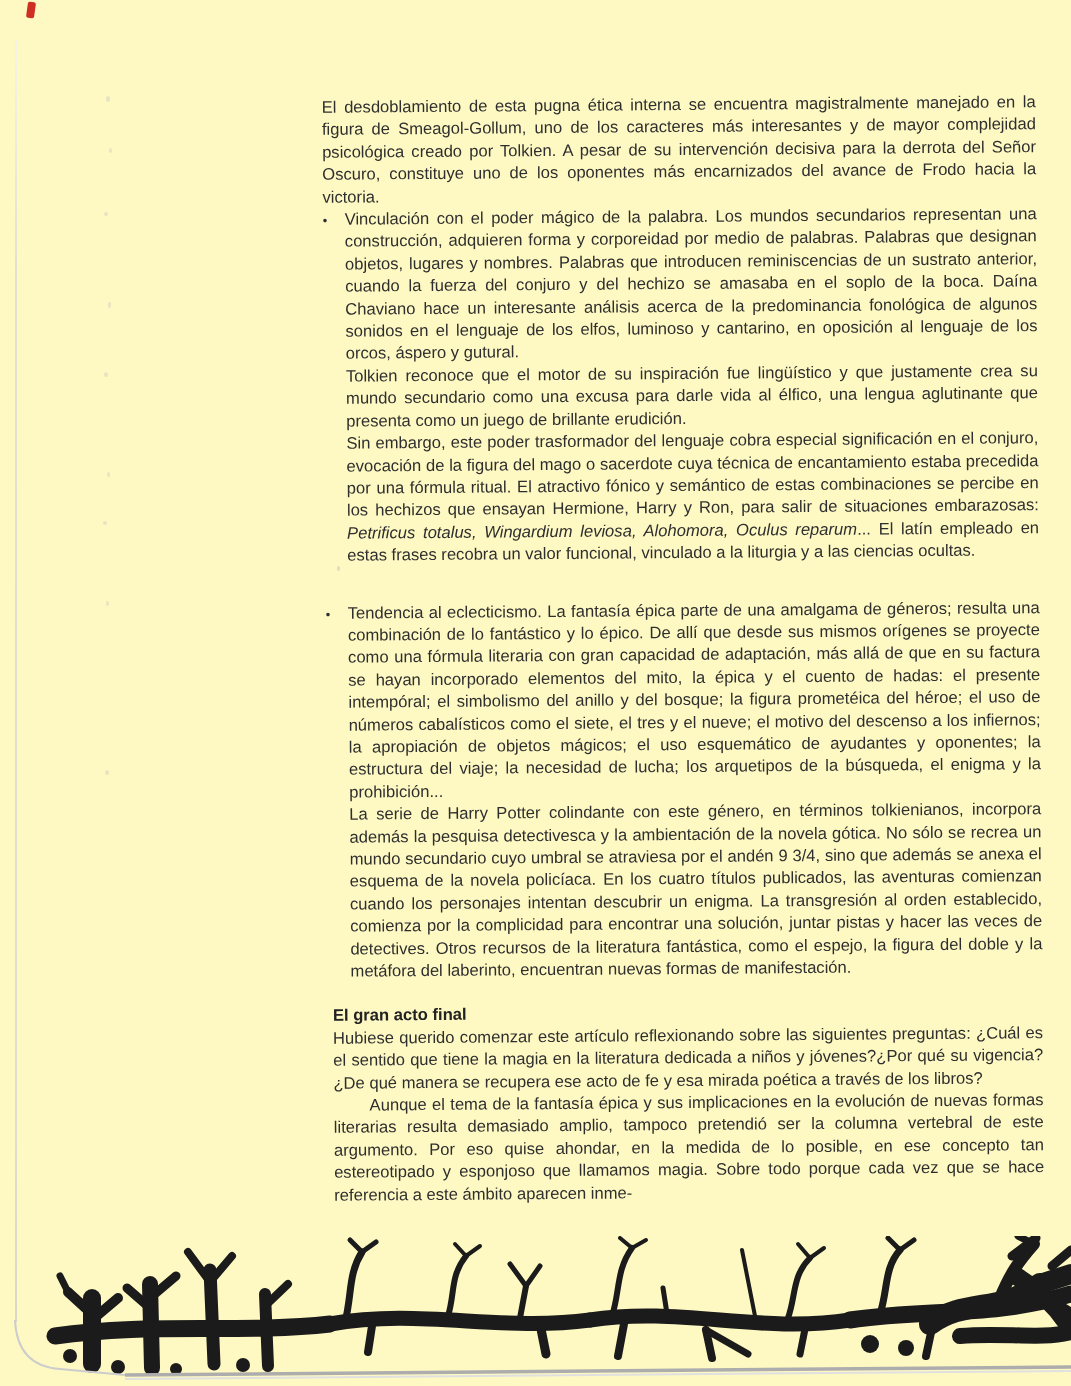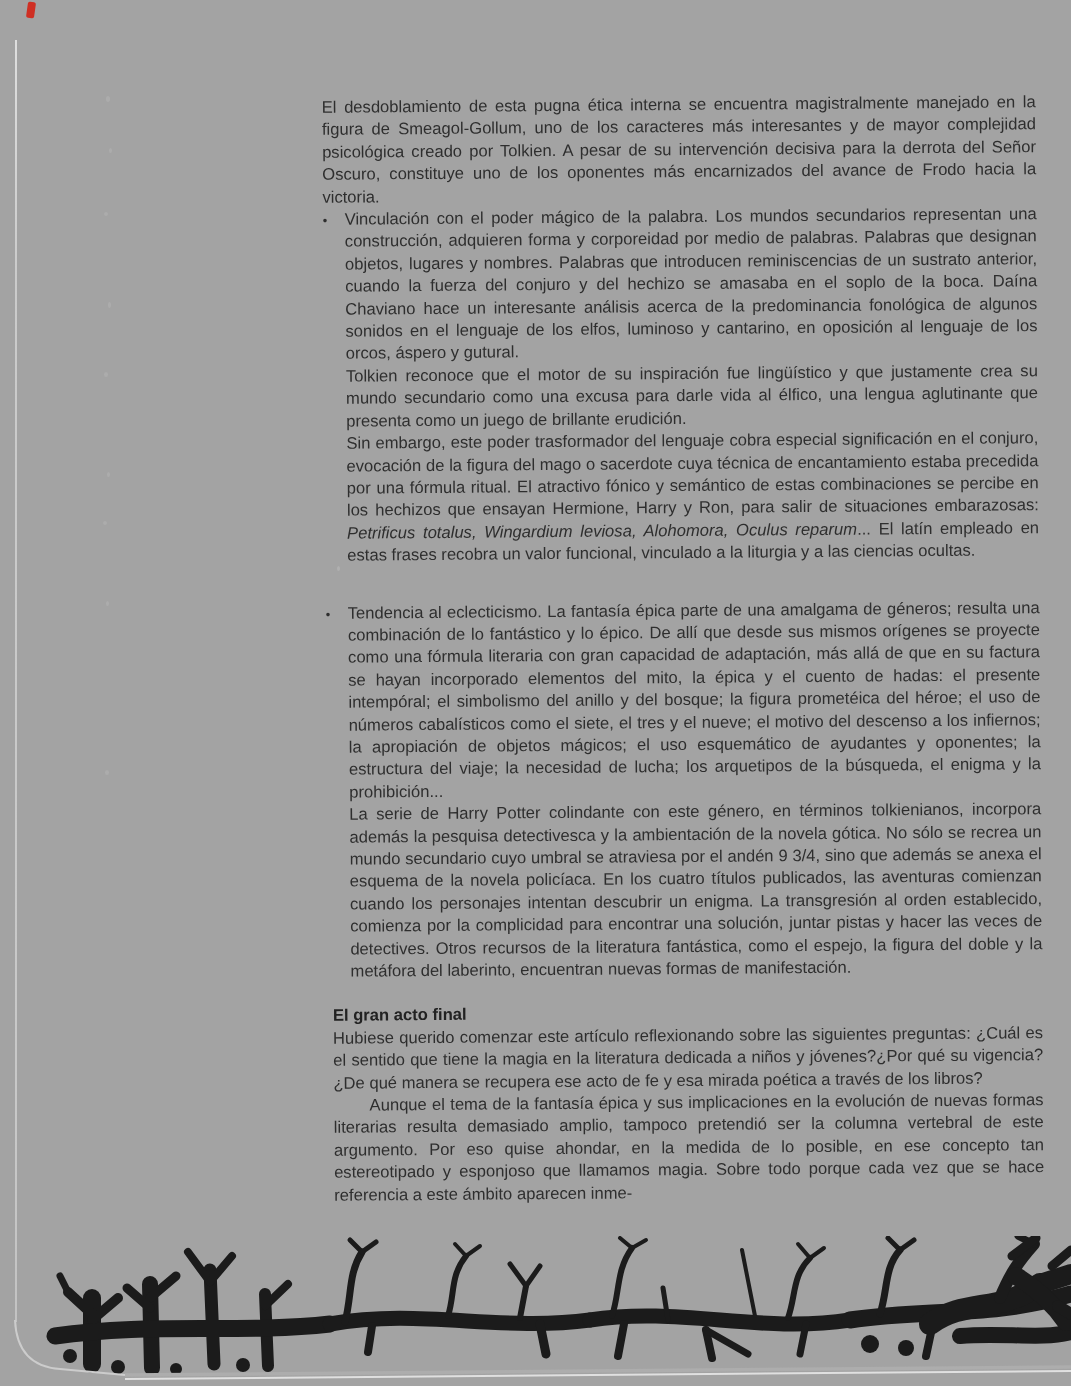--- a/index.html
+++ b/index.html
@@ -1,18 +1,18 @@
 <!DOCTYPE html>
 <html lang="es"><head>
 <meta charset="utf-8">
 <style>
   html,body { margin:0; padding:0; background:#ffffff; }
   .page {
     position:relative; width:1071px; height:1386px;
-    background:#a3a3a3; overflow:hidden;
+    background:#fef9c3; overflow:hidden;
     font-family:"Liberation Sans", sans-serif;
     color:#2e2e2e;
   }
   
   .edge-left {
     position:absolute; left:15px; top:40px; width:2px; height:1282px;
     background:linear-gradient(#f2f2f2, #d8d8d8 18%, #d4d4d4 85%, #cdcdcd);
     opacity:.75;
   }
   .speckles span {

